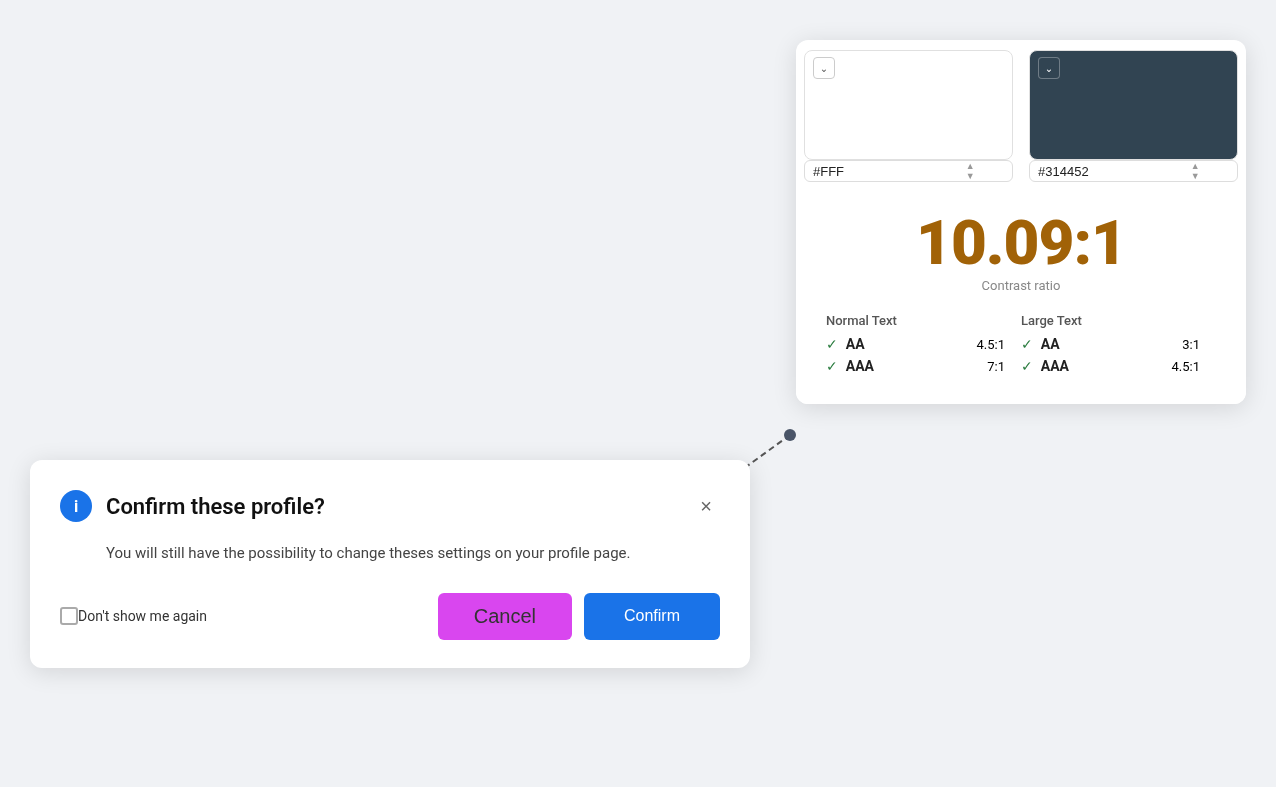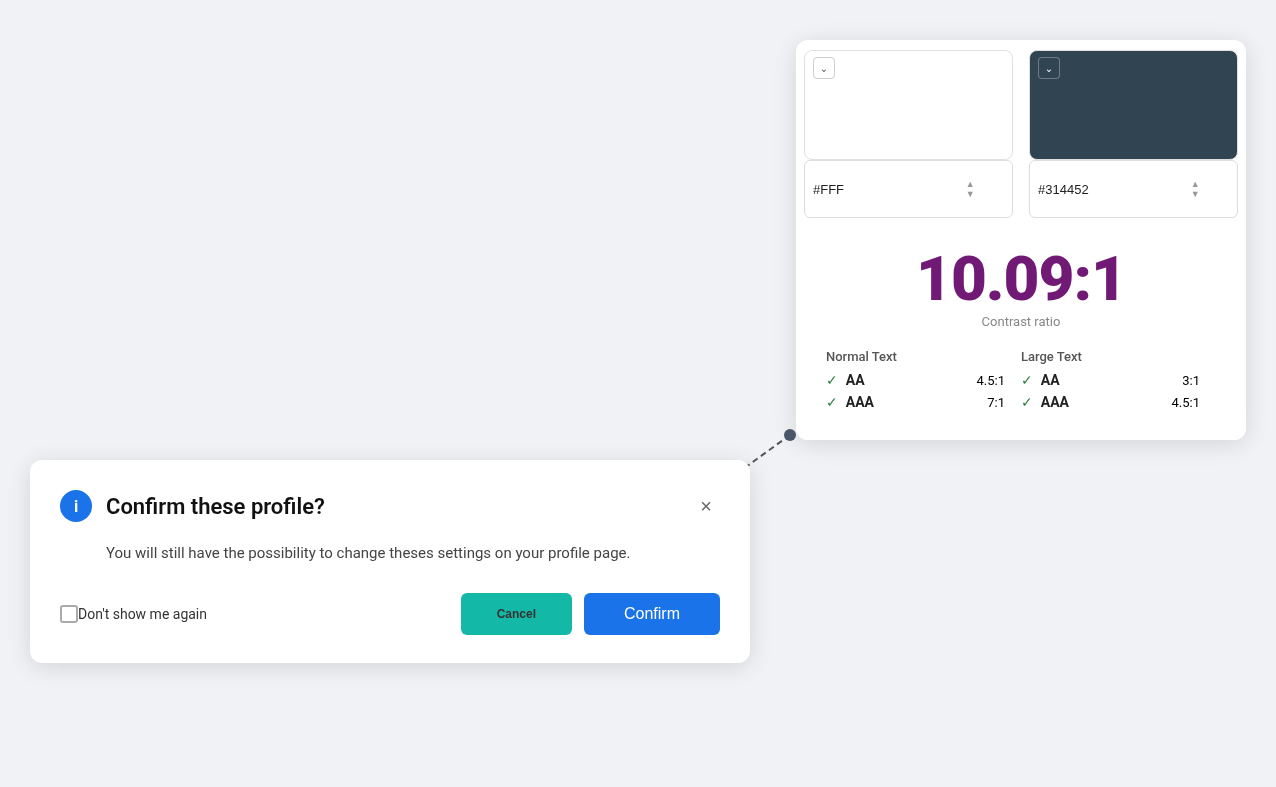--- a/index.html
+++ b/index.html
@@ -73,21 +73,21 @@
       padding: 0 8px 10px 8px;
       gap: 16px;
     }
 
     .color-input-field {
       flex: 1;
       display: flex;
       align-items: center;
       border: 1px solid #ddd;
       border-radius: 6px;
-      padding: 18px 8px;
+      padding: 0 8px;
       background: #fff;
     }
 
     .color-input-field input {
       border: none;
       outline: none;
       font-size: 13px;
       color: #222;
       width: 80%;
       background: transparent;
@@ -105,21 +105,21 @@
     
     .contrast-section {
       background: #fff;
       padding: 20px 30px 24px 30px;
       margin: 0 0 0 0;
     }
 
     .contrast-ratio-value {
       font-size: 62px;
       font-weight: 900;
-      color: #701a75;
+      color: #a16207;
       text-align: center;
       letter-spacing: -1px;
       line-height: 1;
     }
 
     .contrast-label {
       text-align: center;
       font-size: 13px;
       color: #888;
       margin-top: 4px;
@@ -268,24 +268,24 @@
 
     .dialog-actions {
       display: flex;
       gap: 12px;
     }
 
     .cancel-btn {
       padding: 12px 36px;
       border: none;
       border-radius: 6px;
-      background: #14b8a6;
+      background: #d946ef;
       color: #333;
-      font-size: 12px;
-      font-weight: 700;
+      font-size: 20px;
+      font-weight: 400;
       cursor: pointer;
     }
 
     .confirm-btn {
       padding: 12px 40px;
       border: none;
       border-radius: 6px;
       background: #1a73e8;
       color: #fff;
       font-size: 16px;

